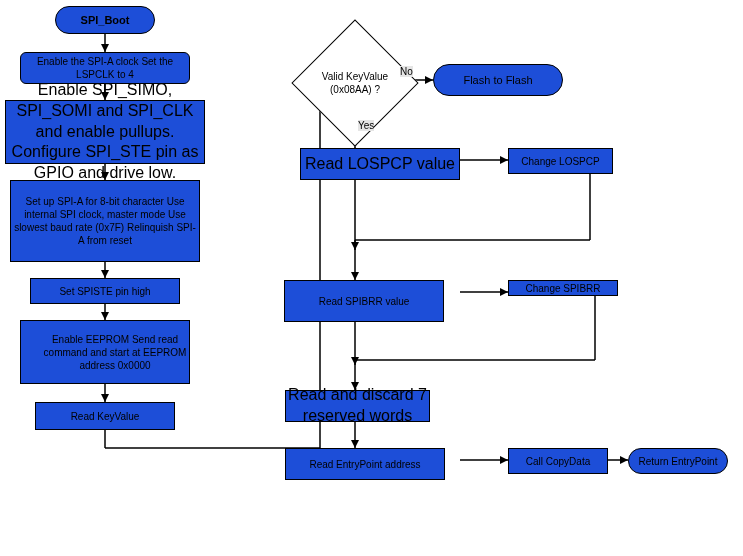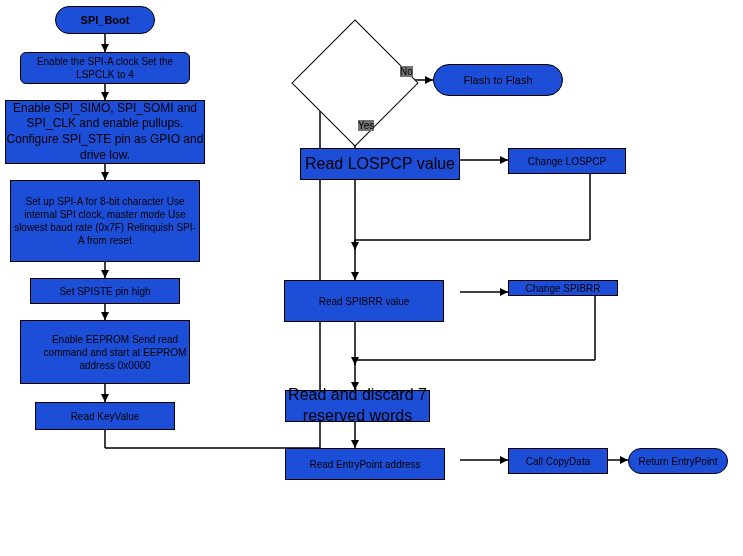--- a/index.html
+++ b/index.html
@@ -55,21 +55,21 @@
       position: absolute;
       top: 0;
       left: 0;
       width: 743px;
       height: 556px;
       pointer-events: none;
     }
     .label {
       position: absolute;
       font-size: 10px;
-      background: #737373;
+      background: #e5e5e5;
     }
   </style>
 </head>
 <body>
 
 <div class="diagram">
 
   <svg class="arrows">
 
     <line x1="105" y1="32" x2="105" y2="52" stroke="#000" stroke-width="1.5"></line>
@@ -134,21 +134,21 @@
 
     <line x1="593" y1="460" x2="628" y2="460" stroke="#000" stroke-width="1.5"></line>
     <polygon points="628,460 620,456 620,464" fill="#000"></polygon>
   </svg>
 
   <div class="box rounded" style="left:55px; top:6px; width:100px; height:28px; font-weight:bold;">SPI_Boot</div>
 
   <div class="box" style="left:20px; top:52px; width:170px; height:32px; font-size:10px;border-radius:6px;">Enable the SPI-A clock
 Set the LSPCLK to 4</div>
 
-  <div class="box" style="left:5px; top:100px; width:200px; height:64px; font-size:12px;">Enable SPI_SIMO, SPI_SOMI
+  <div class="box" style="left:5px; top:100px; width:200px; height:64px; font-size:16px;">Enable SPI_SIMO, SPI_SOMI
 and SPI_CLK and enable
 pullups. Configure SPI_STE
 pin as GPIO and drive low.</div>
 
   <div class="box" style="left:10px; top:180px; width:190px; height:82px; font-size:10px;">Set up SPI-A for
 8-bit character
 Use internal SPI clock,
 master mode
 Use slowest baud rate (0x7F)
 Relinquish SPI-A from reset</div>
@@ -157,31 +157,35 @@
 
   <div class="box" style="left:20px; top:320px; width:170px; height:64px; font-size:10px;padding-left:20px;">Enable EEPROM
 Send read command and
 start at EEPROM address
 0x0000</div>
 
   <div class="box" style="left:35px; top:402px; width:140px; height:28px; font-size:10px;">Read KeyValue</div>
 
   <div class="diamond-container" style="position:absolute; left:310px; top:38px; width:90px; height:90px;">
     <div class="diamond"></div>
+    <div class="diamond-text" style="font-size:10px;">Valid
+KeyValue
+(0x08AA)
+?</div>
   </div>
 
   <div class="box rounded" style="left:433px; top:64px; width:130px; height:32px;">Flash to Flash</div>
 
   <div class="label" style="left:400px; top:66px;">No</div>
 
   <div class="label" style="left:358px; top:120px;">Yes</div>
 
   <div class="box" style="left:300px; top:148px; width:160px; height:32px; font-size:16px;">Read LOSPCP value</div>
 
-  <div class="box" style="left:508px; top:148px; width:118px; height:26px; font-size:10px;">Change LOSPCP</div>
+  <div class="box" style="left:508px; top:148px; width:105px; height:26px; font-size:10px;">Change LOSPCP</div>
 
   <div class="box" style="left:284px; top:280px; width:160px; height:42px; font-size:10px;">Read SPIBRR value</div>
 
   <div class="box" style="left:508px; top:280px; width:110px; height:16px; font-size:10px;">Change SPIBRR</div>
 
   <div class="box" style="left:285px; top:390px; width:145px; height:32px; font-size:16px; text-align:center; display:flex; align-items:center; justify-content:center;">Read and discard 7
 reserved words</div>
 
   <div class="box" style="left:285px; top:448px; width:160px; height:32px; font-size:10px;">Read EntryPoint
 address</div>

